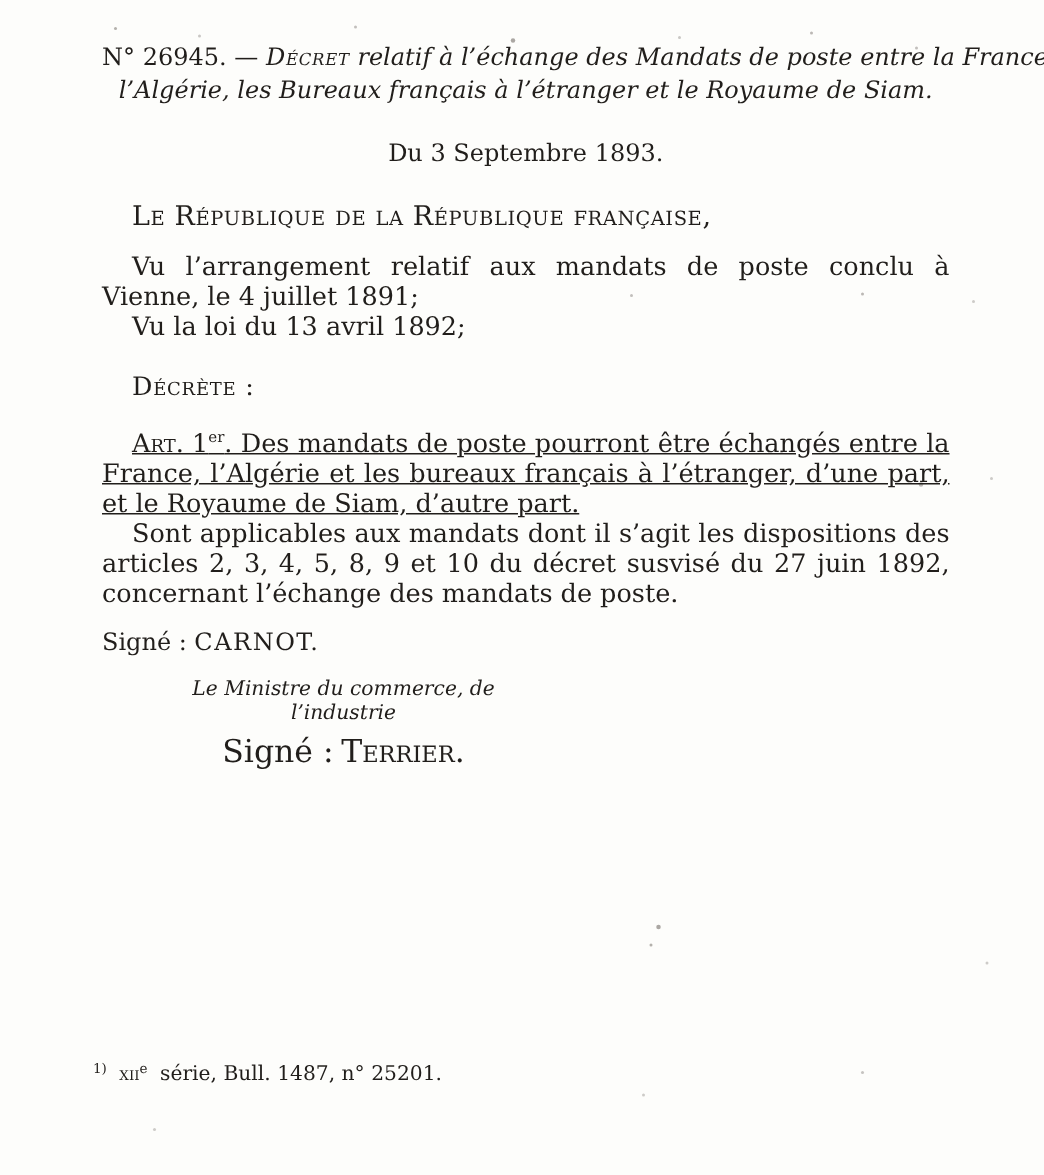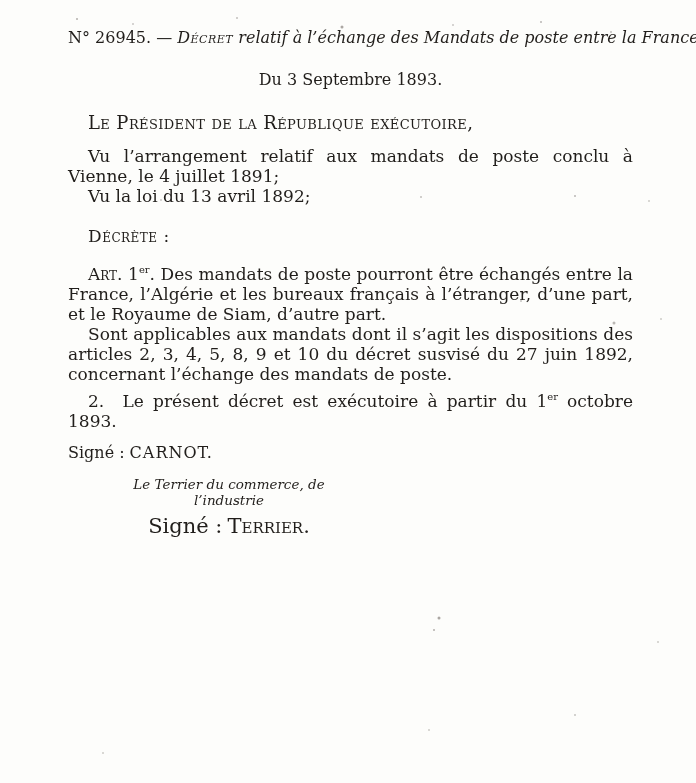--- a/index.html
+++ b/index.html
@@ -57,21 +57,21 @@
   }
   p.para.first-visa { margin-top: 12px; }
   .decrete {
     margin: 20px 0 0 0;
     text-indent: 20px;
     font-variant: small-caps;
     font-size: 17px;
     letter-spacing: .5px;
     line-height: 20px;
   }
-  .art-first { margin-top: 18px !important; }
+  .art-first { margin-top: 18px !important; text-decoration: underline; }
   .spaced { margin-top: 7px !important; }
   .sc-inline { font-variant: small-caps; }
   sup {
     vertical-align: super;
     line-height: 0;
     font-size: 10px;
   }
   sup.note-ref { font-size: 9.5px; margin-left: 2px; }
   em { font-style: italic; }
 
@@ -152,44 +152,45 @@
 
   <div class="content">
 
     <header>
       <div class="doc-title">
         <span class="roman">N° 26945.</span>
         <span class="roman">—</span>
         <span class="word-decret">Décret</span>
         <span>relatif à l’échange des Mandats de poste entre la France,</span>
       </div>
+      <div class="doc-title">l’Algérie, les Bureaux français à l’étranger et le Royaume de Siam.</div>
       <div class="date-line">Du 3 Septembre 1893.</div>
     </header>
 
     <main>
-      <p class="salutation">Le Président de la République exécutoire,</p>
+      <p class="salutation">Le République de la République française,</p>
 
       <p class="para first-visa">Vu l’arrangement relatif aux mandats de poste conclu à Vienne, le 4 juillet 1891;</p>
       <p class="para">Vu la loi du 13 avril 1892;</p>
 
       <p class="decrete">Décrète :</p>
 
       <p class="para art-first"><span class="sc-inline">Art. 1</span><sup>er</sup><span>. Des mandats de poste pourront être échangés entre la France, l’Algérie et les bureaux français à l’étranger, d’une part, et le Royaume de Siam, d’autre part.</span></p>
       <p class="para">Sont applicables aux mandats dont il s’agit les dispositions des articles 2, 3, 4, 5, 8, 9 et 10 du décret susvisé du 27 juin 1892, concernant l’échange des mandats de poste.</p>
 
-      <p class="para spaced"><span>2.&nbsp;&nbsp;Le présent décret est exécutoire à partir du 1</span><sup>er</sup><span> octobre 1893.</span></p>
 
 
 
       <div class="signed-president">
         <span class="sig-label">Signé :</span><span class="caps-name">CARNOT.</span>
       </div>
 
       <div class="minister-block">
-        <div class="it">Le Terrier du commerce, de l’industrie</div>
+        <div class="it">Le Ministre du commerce, de l’industrie</div>
         <div class="signed-minister">
           <span class="sig-label">Signé :</span><span class="sc-inline">Terrier.</span>
         </div>
       </div>
     </main>
   </div>
 
+  <div class="footnote"><sup>1)</sup><span class="sc-inline"> xii</span><sup>e</sup><span> série, Bull. 1487, n° 25201.</span></div>
 </div>
 
 </body></html>

